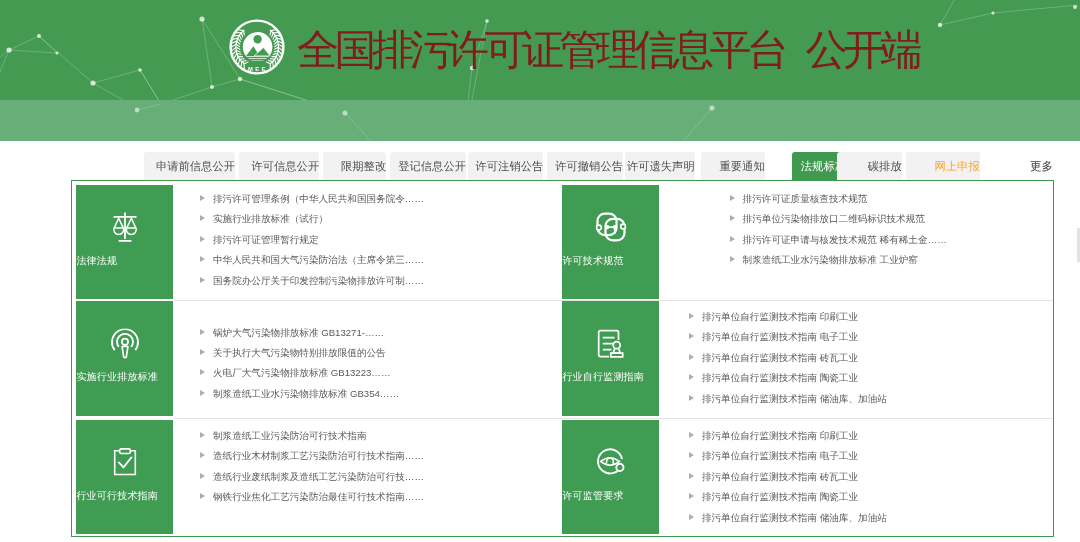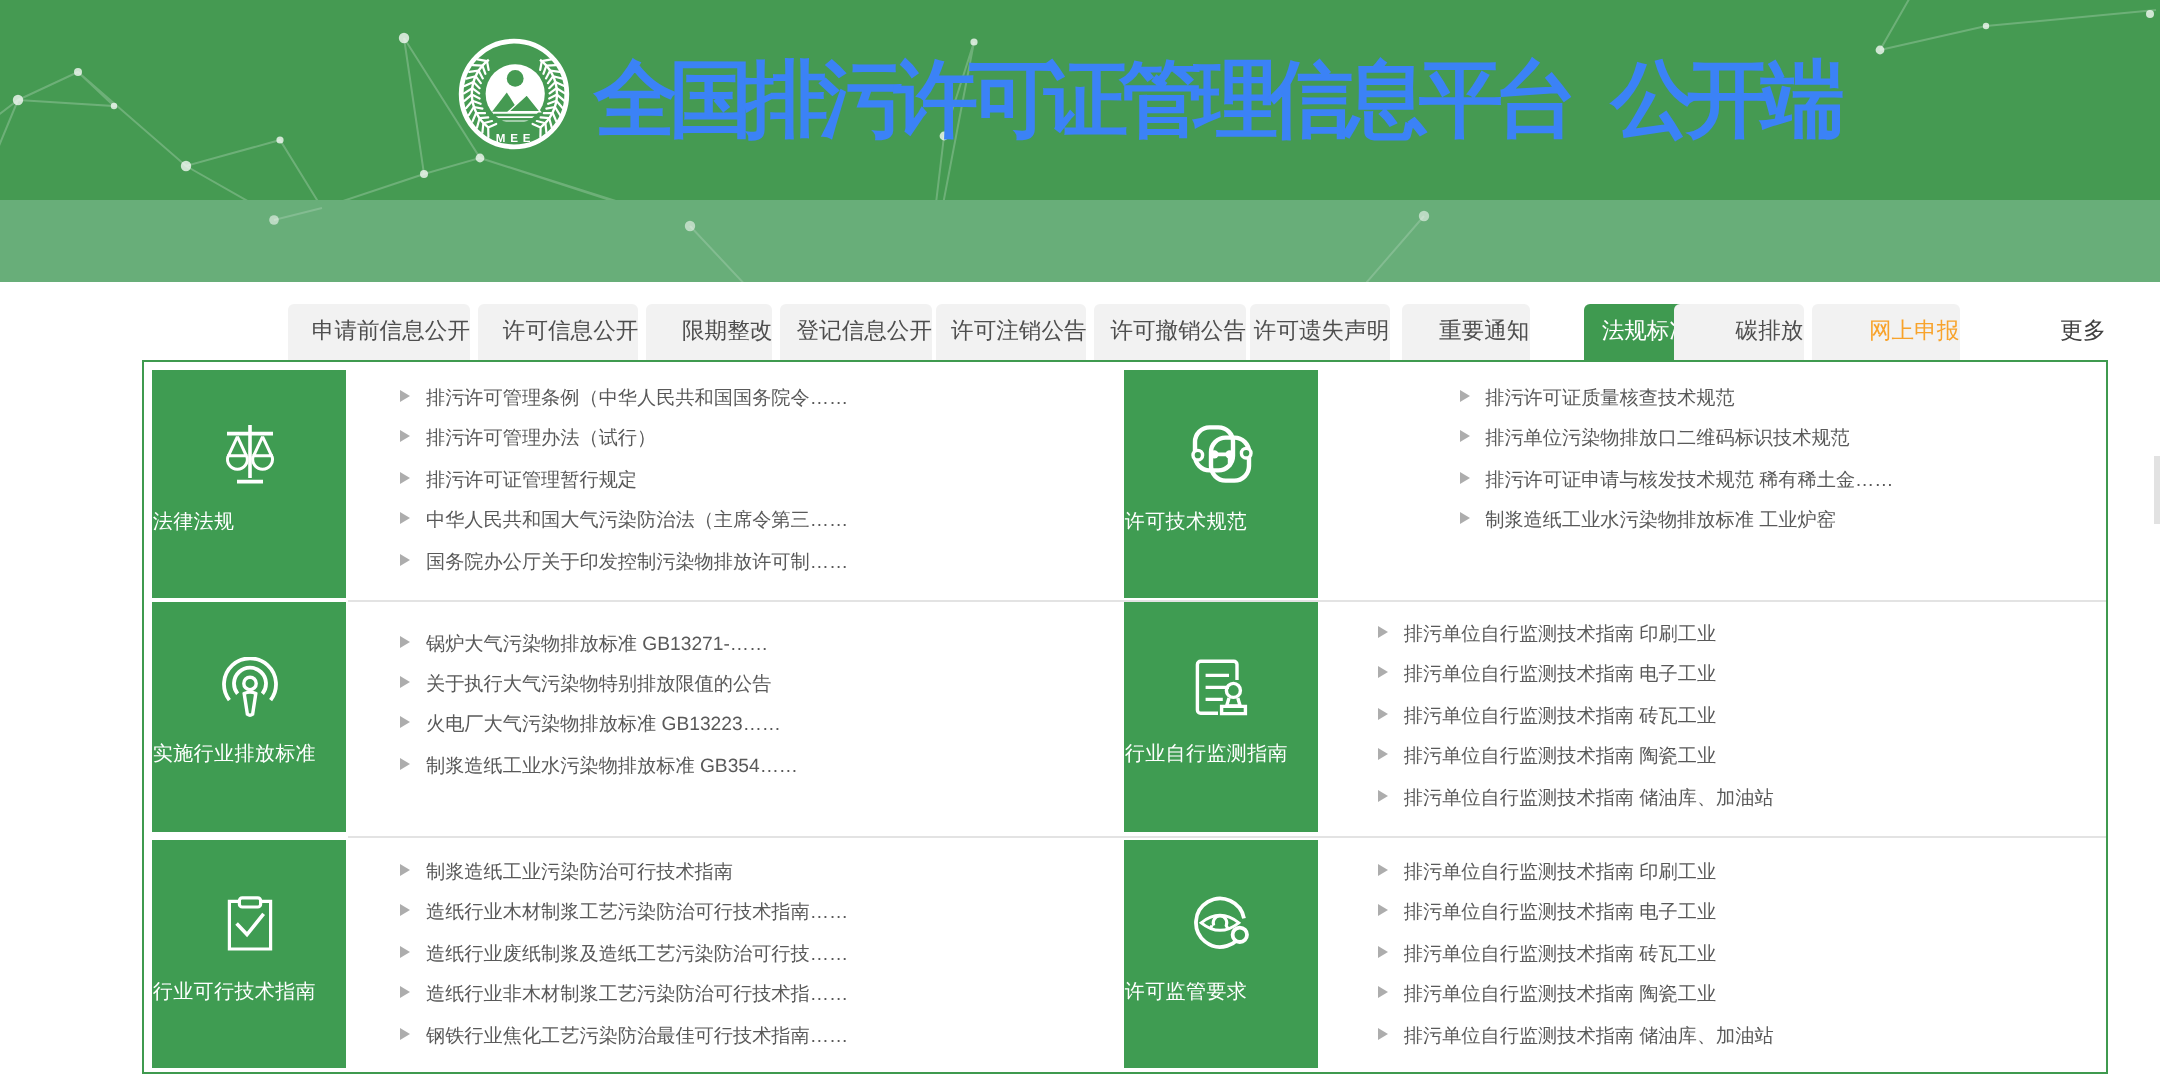--- a/index.html
+++ b/index.html
@@ -1,18 +1,18 @@
 <!DOCTYPE html>
 <html><head><meta charset="utf-8"><style>
 *{margin:0;padding:0;box-sizing:border-box}
 html,body{width:1080px;height:542px;overflow:hidden}
 body{position:relative;font-family:"Liberation Sans",sans-serif;background:#fff}
 .hd{position:absolute;left:0;top:0;width:1080px;height:100px;background:#459a52;overflow:hidden}
 .hl{position:absolute;left:0;top:100px;width:1080px;height:41px;background:#68ae79;overflow:hidden}
-.title{position:absolute;left:297px;top:24.5px;font-size:42px;font-weight:bold;color:#3b82f6;letter-spacing:-4.5px;white-space:nowrap;z-index:3;line-height:50px}
+.title{position:absolute;left:297px;top:24.5px;font-size:42px;font-weight:normal;color:#7f1d1d;letter-spacing:-4.5px;white-space:nowrap;z-index:3;line-height:50px}
 .logo{position:absolute;left:228px;top:18px;z-index:3}
 .tab{position:absolute;top:151.8px;height:27.8px;background:#f2f2f2;border-radius:3px 3px 0 0;color:#4e4e4e;font-size:11.3px;text-align:right;line-height:28.2px;white-space:nowrap}
 .tab.act{background:#3f9a50;color:#fff}
 .tab.org{color:#f8a32b}
 .more{position:absolute;top:151.8px;height:27.8px;line-height:28.2px;left:1030px;font-size:11.5px;color:#404040}
 .box{position:absolute;left:70.5px;top:179.6px;width:983px;height:357.6px;border:1.4px solid #3f9a4f;background:#fff}
 .blk{position:absolute;width:96.3px;height:114.4px;background:#3f9c52;text-align:left}
 .blk .lb{position:absolute;left:0;width:100%;top:69px;color:#fff;font-size:10px;letter-spacing:.2px}
 .blk svg{position:absolute;left:50%;top:42.7px;transform:translate(-50%,-50%)}
 .cell{position:absolute}
@@ -141,49 +141,48 @@
 <path d="M25.6 17.6 a12.1 12.1 0 1 1 0.4 -5.9"></path>
 <path d="M4.6 13.9 q9.4 -7.5 18.8 0 q-9.4 7.5 -18.8 0 Z" stroke-width="1.5"></path>
 <path d="M10.9 15.3 a3.4 3.4 0 1 1 6.2 0 l0.9 1.6 m-8 -1.6 l-0.9 1.6" stroke-width="1.5"></path>
 <circle cx="23.9" cy="19.9" r="3.6" fill="#3f9c52"></circle>
 </svg>
 <div class="lb">许可监管要求</div>
   </div>
 
 <div class="cell" style="left:200.4px;top:189.3px">
 <div>排污许可管理条例（中华人民共和国国务院令……</div>
-<div>排污许可管理办法（试行）</div>
+<div>实施行业排放标准（试行）</div>
 <div>排污许可证管理暂行规定</div>
 <div>中华人民共和国大气污染防治法（主席令第三……</div>
 <div>国务院办公厅关于印发控制污染物排放许可制……</div>
 </div>
 <div class="cell" style="left:730px;top:189.3px">
 <div>排污许可证质量核查技术规范</div>
 <div>排污单位污染物排放口二维码标识技术规范</div>
 <div>排污许可证申请与核发技术规范 稀有稀土金……</div>
 <div>制浆造纸工业水污染物排放标准 工业炉窑</div>
 </div>
-<div class="cell" style="left:200.4px;top:312px">
+<div class="cell" style="left:200.4px;top:323px">
 <div>锅炉大气污染物排放标准 GB13271-……</div>
 <div>关于执行大气污染物特别排放限值的公告</div>
 <div>火电厂大气污染物排放标准 GB13223……</div>
 <div>制浆造纸工业水污染物排放标准 GB354……</div>
 </div>
 <div class="cell" style="left:689.3px;top:307.3px">
 <div>排污单位自行监测技术指南 印刷工业</div>
 <div>排污单位自行监测技术指南 电子工业</div>
 <div>排污单位自行监测技术指南 砖瓦工业</div>
 <div>排污单位自行监测技术指南 陶瓷工业</div>
 <div>排污单位自行监测技术指南 储油库、加油站</div>
 </div>
 <div class="cell" style="left:200.4px;top:426.3px">
 <div>制浆造纸工业污染防治可行技术指南</div>
 <div>造纸行业木材制浆工艺污染防治可行技术指南……</div>
 <div>造纸行业废纸制浆及造纸工艺污染防治可行技……</div>
-<div>造纸行业非木材制浆工艺污染防治可行技术指……</div>
 <div>钢铁行业焦化工艺污染防治最佳可行技术指南……</div>
 </div>
 <div class="cell" style="left:689.3px;top:426.3px">
 <div>排污单位自行监测技术指南 印刷工业</div>
 <div>排污单位自行监测技术指南 电子工业</div>
 <div>排污单位自行监测技术指南 砖瓦工业</div>
 <div>排污单位自行监测技术指南 陶瓷工业</div>
 <div>排污单位自行监测技术指南 储油库、加油站</div>
 </div>
 <div style="position:absolute;left:1077px;top:228px;width:3px;height:34px;background:#e2e2e2"></div>

